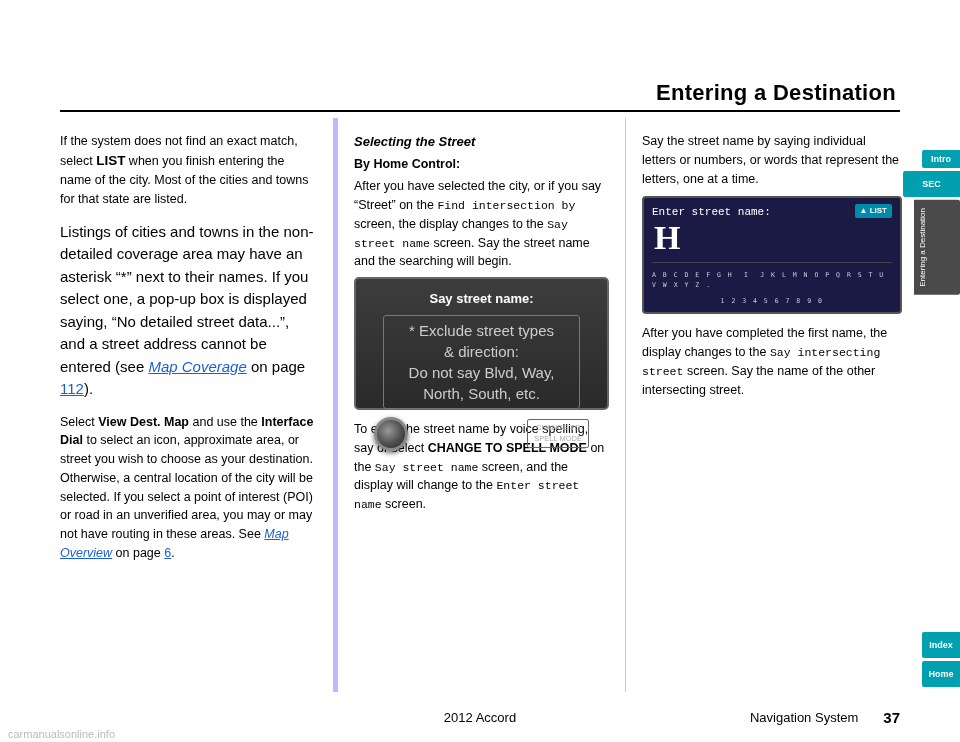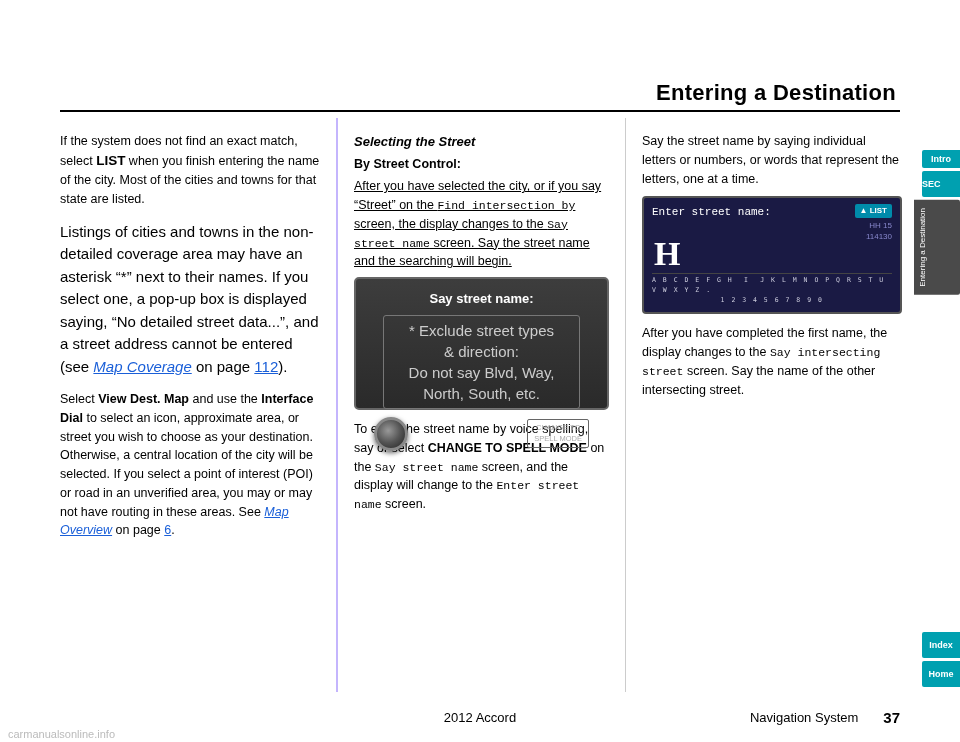--- a/index.html
+++ b/index.html
@@ -20,59 +20,59 @@
 <div style="position:absolute;top:80px;right:64px;text-align:right;">
   <h1 style="font-size:22px;font-weight:bold;color:#000;letter-spacing:0.3px;">Entering a Destination</h1>
 </div>
 
 <div style="position:absolute;top:110px;left:60px;right:60px;height:1.5px;background:#000;"></div>
 
 <div style="position:absolute;right:0;top:150px;width:52px;display:flex;flex-direction:column;align-items:flex-end;gap:3px;">
   <div style="width:38px;height:18px;background:#00a0b0;border-radius:2px 0 0 2px;display:flex;align-items:center;justify-content:center;color:#fff;font-size:9px;font-weight:bold;cursor:pointer;">
     <span>Intro</span>
   </div>
-  <div style="width:38px;height:26px;background:#00a0b0;border-radius:2px 0 0 2px;display:flex;align-items:center;color:#fff;font-size:9px;font-weight:bold;cursor:pointer;">
+  <div style="width:57px;height:26px;background:#00a0b0;border-radius:2px 0 0 2px;display:flex;align-items:center;justify-content:center;color:#fff;font-size:9px;font-weight:bold;cursor:pointer;">
     <span>SEC</span>
   </div>
   <div style="width:46px;background:#4a4a4a;color:#fff;font-size:8px;padding:8px 4px;border-radius:2px 0 0 2px;writing-mode:vertical-rl;text-orientation:mixed;transform:rotate(180deg);line-height:1.3;text-align:center;">
     <span>Entering a Destination</span>
   </div>
 </div>
 
 <div style="position:absolute;right:0;bottom:55px;width:52px;display:flex;flex-direction:column;align-items:flex-end;gap:3px;">
   <div style="width:38px;height:26px;background:#00a0b0;border-radius:2px 0 0 2px;display:flex;align-items:center;justify-content:center;color:#fff;font-size:9px;font-weight:bold;cursor:pointer;">
     <span>Index</span>
   </div>
   <div style="width:38px;height:26px;background:#00a0b0;border-radius:2px 0 0 2px;display:flex;align-items:center;justify-content:center;color:#fff;font-size:9px;font-weight:bold;cursor:pointer;">
     <span>Home</span>
   </div>
 </div>
 
 <div style="position:absolute;top:118px;left:60px;right:58px;bottom:50px;display:flex;flex-direction:row;gap:0;">
 
-  <div style="width:278px;padding-right:16px;padding-top:14px;border-right:2px solid #c4b5fd;line-height:1.5;">
+  <div style="width:278px;padding-right:16px;padding-top:14px;border-right:5px solid #c4b5fd;line-height:1.5;">
     <p style="font-size:12.5px;margin-bottom:12px;">
       If the system does not find an exact match, select <span style="font-weight:bold;font-size:13.5px;">LIST</span> when you finish entering the name of the city. Most of the cities and towns for that state are listed.
     </p>
     <p style="font-size:15px;margin-bottom:12px;">
       Listings of cities and towns in the non-detailed coverage area may have an asterisk “*” next to their names. If you select one, a pop-up box is displayed saying, “No detailed street data...”, and a street address cannot be entered (see <em><span style="text-decoration:underline;color:#1a5fd8;cursor:pointer;">Map Coverage</span></em> on page <span style="color:#1a5fd8;text-decoration:underline;">112</span>).
     </p>
     <p style="font-size:12.5px;margin-bottom:0;">
       Select <span style="font-weight:bold;">View Dest. Map</span> and use the <span style="font-weight:bold;">Interface Dial</span> to select an icon, approximate area, or street you wish to choose as your destination. Otherwise, a central location of the city will be selected. If you select a point of interest (POI) or road in an unverified area, you may or may not have routing in these areas. See <em><span style="text-decoration:underline;color:#1a5fd8;cursor:pointer;">Map Overview</span></em> on page <span style="color:#1a5fd8;text-decoration:underline;">6</span>.
     </p>
   </div>
 
   <div style="width:288px;padding:14px 16px 10px 16px;border-right:1px solid #ccc;line-height:1.5;">
     <p style="font-style:italic;font-weight:bold;font-size:13px;margin-bottom:3px;">
       <span>Selecting the Street</span>
     </p>
     <p style="font-weight:bold;font-size:12.5px;margin-bottom:4px;">
-      <span>By Street Control:</span>
+      <span>By Home Control:</span>
     </p>
-    <p style="font-size:12.5px;margin-bottom:6px;text-decoration:underline;">
+    <p style="font-size:12.5px;margin-bottom:6px;">
       After you have selected the city, or if you say “Street” on the <span style="font-family:'Courier New',monospace;font-size:11.5px;">Find intersection by</span> screen, the display changes to the <span style="font-family:'Courier New',monospace;font-size:11.5px;">Say street name</span> screen. Say the street name and the searching will begin.
     </p>
 
     <div style="background:linear-gradient(180deg,#3d3d3d 0%,#2a2a2a 100%);border:2px solid #666;border-radius:5px;width:100%;height:133px;margin:6px 0 10px 0;display:flex;flex-direction:column;align-items:center;padding:10px 10px 6px;position:relative;">
       <div style="color:#fff;font-size:13px;font-weight:bold;margin-bottom:6px;font-family:Arial,sans-serif;">
         <span>Say street name:</span>
       </div>
       <div style="border:1px solid #777;border-radius:3px;padding:4px 24px;font-size:15px;color:#ccc;text-align:center;line-height:1.4;margin-bottom:8px;width:85%;">
         <span>* Exclude street types &amp; direction:</span><br>
         <span>Do not say Blvd, Way, North, South, etc.</span>
@@ -97,23 +97,20 @@
 
     <div style="background:#1a1a44;border:2px solid #555;border-radius:4px;width:100%;height:118px;margin:4px 0 10px 0;padding:6px 8px;display:flex;flex-direction:column;justify-content:space-between;">
       <div style="display:flex;justify-content:space-between;align-items:flex-start;">
         <div style="color:#fff;font-size:11px;font-family:'Courier New',monospace;">
           <span>Enter street name:</span>
         </div>
         <div style="background:#008baa;color:#fff;font-size:8px;padding:1px 5px;border-radius:2px;font-weight:bold;">
           ▲ LIST
         </div>
       </div>
-      <div style="color:#8888cc;font-size:8px;text-align:right;line-height:1.3;">
-        HH 15<br>114130
-      </div>
       <div style="color:#fff;font-size:34px;font-weight:bold;font-family:Georgia,serif;line-height:1;padding-left:2px;margin-top:-6px;">
         <span>H</span>
       </div>
       <div style="height:1px;background:#444;margin:2px 0;"></div>
       <div style="color:#ccccdd;font-size:6.5px;letter-spacing:1.5px;font-family:monospace;line-height:1.5;">
         A B C D E F G H &nbsp;I&nbsp; J K L M N O P Q R S T U V W X Y Z .
       </div>
       <div style="color:#ccccdd;font-size:6.5px;letter-spacing:1.5px;text-align:center;font-family:monospace;">
         1 2 3 4 5 6 7 8 9 0
       </div>

